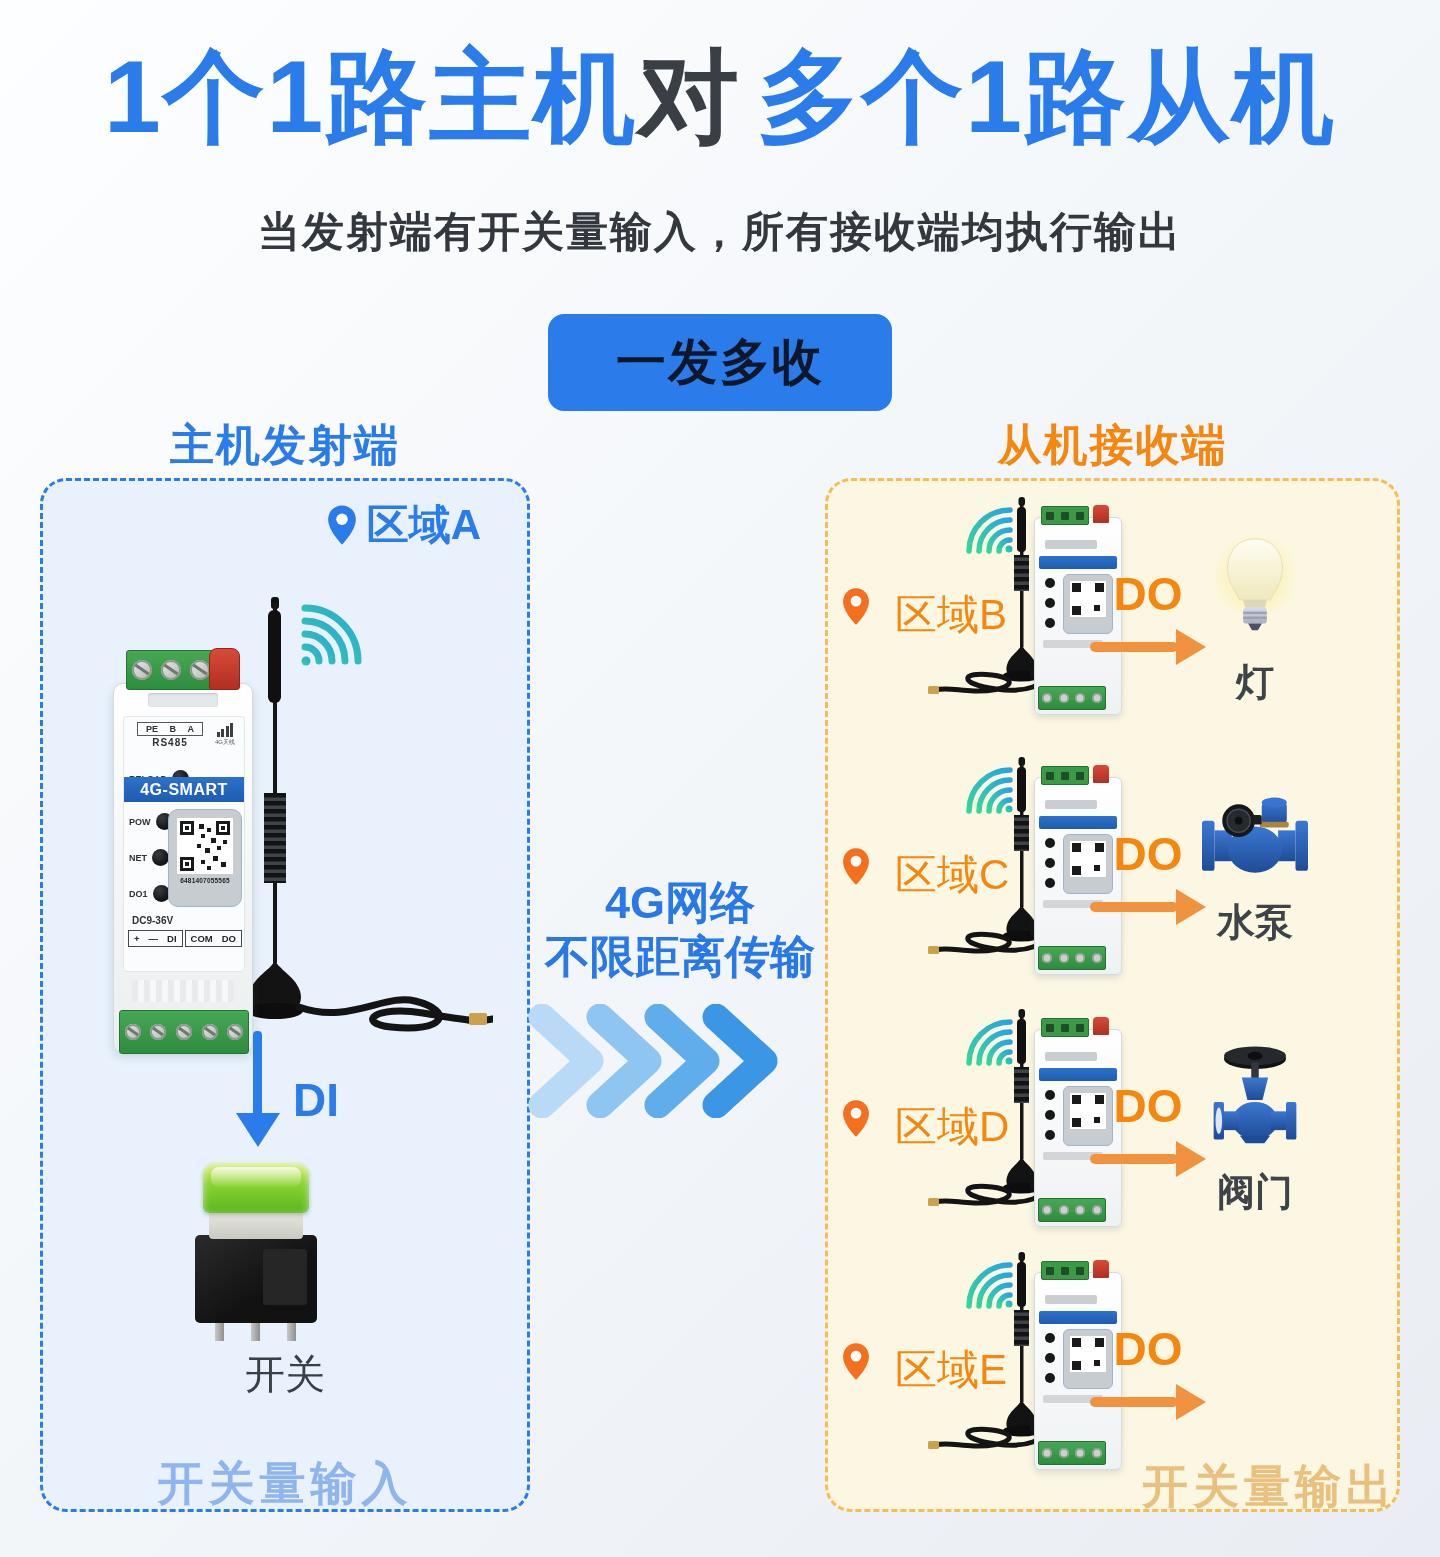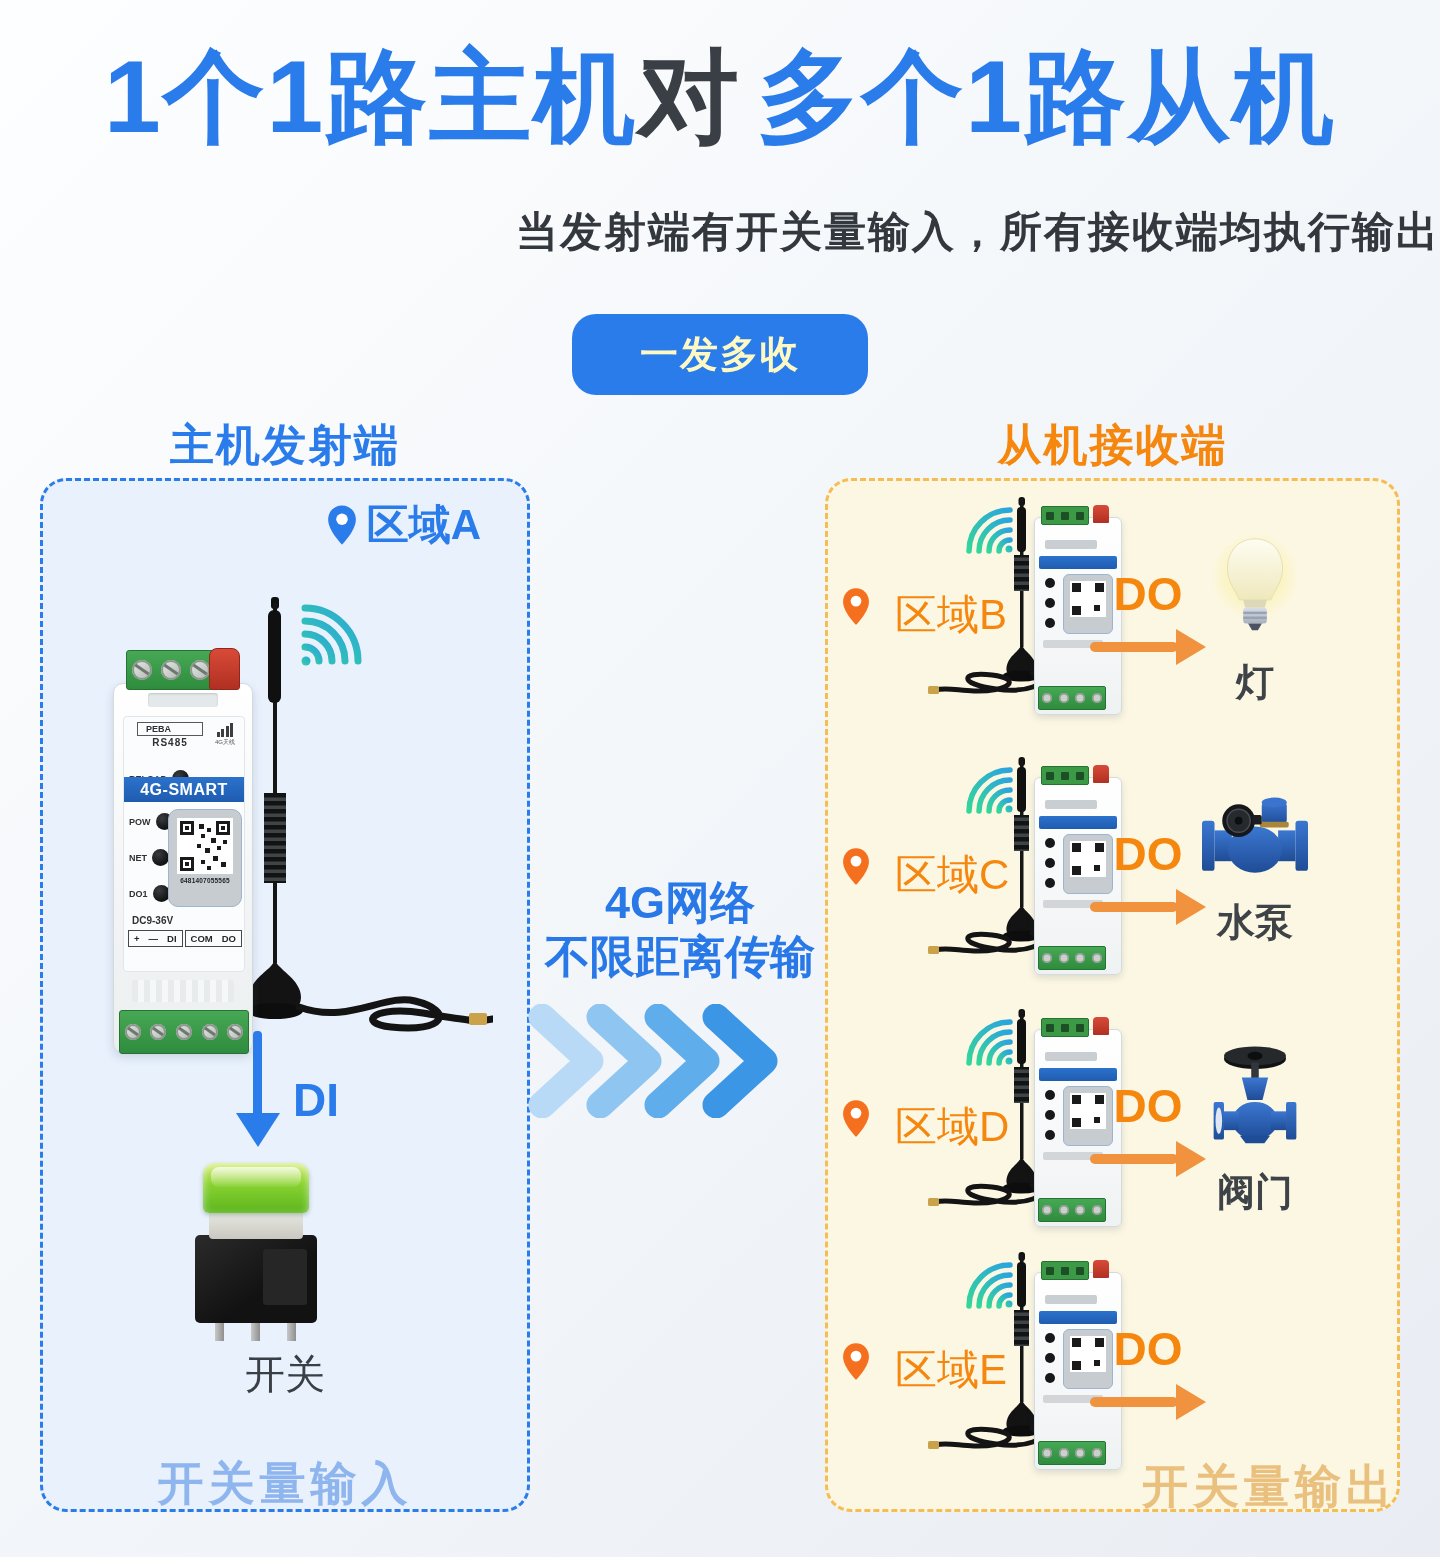--- a/index.html
+++ b/index.html
@@ -4,25 +4,25 @@
 <style>
   html,body{margin:0;padding:0;}
   .page{position:relative;width:1440px;height:1557px;overflow:hidden;
     font-family:"Liberation Sans",sans-serif;
     background:linear-gradient(135deg,#FDFEFF 0%,#F4F7FA 45%,#E9EDF3 100%);}
   
   .title{position:absolute;top:30px;left:0;width:100%;text-align:center;
     font-size:102px;font-weight:900;letter-spacing:2px;white-space:nowrap;}
   .title .blue{color:#2B7CEB}
   .title .dark{color:#3A3F46;margin-right:16px;}
-  .subtitle{position:absolute;top:204px;left:0;width:100%;text-align:right;
+  .subtitle{position:absolute;top:204px;left:0;width:100%;text-align:center;
     font-size:42px;font-weight:700;color:#33383E;letter-spacing:2px;}
   .badge{position:absolute;top:314px;left:50%;transform:translateX(-50%);
-    background:#2B7CEB;color:#fef9c3;font-size:38px;font-weight:800;
-    padding:15px 68px;border-radius:24px;letter-spacing:2px;}
+    background:#2B7CEB;color:#0f172a;font-size:50px;font-weight:800;
+    padding:15px 68px;border-radius:16px;letter-spacing:2px;}
   .col-header{position:absolute;top:416px;font-size:44px;font-weight:800;text-align:center;letter-spacing:2px;}
   #tx-header{left:40px;width:490px;color:#2B7CEB;}
   #rx-header{left:825px;width:575px;color:#F5870F;}
   
   .panel{position:absolute;top:478px;border-radius:26px;box-sizing:border-box;}
   #tx-panel{left:40px;width:490px;height:1034px;background:#E8F1FC;border:3px dashed #2B7CEB;}
   #rx-panel{left:825px;width:575px;height:1034px;background:#FCF7E3;border:3px dashed #F6BC56;}
   .area-tag{display:flex;align-items:center;gap:10px;font-weight:800;white-space:nowrap;}
   #tx-area{position:absolute;right:46px;top:16px;color:#2B7CEB;font-size:42px;}
   .pin-blue{color:#2B7CEB}.pin-orange{color:#F4701E}
@@ -42,21 +42,21 @@
     background:#6F7870;transform:rotate(35deg);}
   .screw.sm{width:16px;height:16px;}
   .screw.sm::after{top:6px;}
   .mm-red{position:absolute;left:95px;top:-36px;width:29px;height:40px;
     background:linear-gradient(#D84A38,#B03022);border:1px solid #932619;border-radius:8px 8px 3px 3px;}
   .mm-slot-top{position:absolute;left:34px;top:9px;width:70px;height:14px;background:#E3E8EA;
     border-radius:3px;box-shadow:inset 0 1px 2px rgba(0,0,0,.15);}
   .mm-face{position:absolute;left:9px;top:32px;width:120px;height:254px;
     background:#FBFCFD;border:1px solid #E2E6E9;border-radius:4px;}
   .f-peba{position:absolute;left:13px;top:5px;width:66px;box-sizing:border-box;border:1.5px solid #55595d;
-    display:flex;justify-content:flex-start;padding:1px 8px;font-size:9px;font-weight:700;color:#2e3236;}
+    display:flex;justify-content:space-between;padding:1px 8px;font-size:9px;font-weight:700;color:#2e3236;}
   .f-rs{position:absolute;left:13px;top:20px;width:66px;text-align:center;font-size:10px;
     font-weight:800;color:#2e3236;letter-spacing:1px;}
   .f-sig{position:absolute;right:5px;top:6px;width:28px;text-align:center;}
   .f-sig .bars{display:flex;align-items:flex-end;justify-content:center;gap:1.5px;height:14px;}
   .f-sig .bars i{display:block;width:3px;background:#3a3f44;}
   .f-sig .b1{height:5px}.f-sig .b2{height:8px}.f-sig .b3{height:11px}.f-sig .b4{height:14px}
   .f-sig .ant-lbl{font-size:6px;color:#555;margin-top:1px;}
   .f-reload{position:absolute;left:5px;top:53px;display:flex;align-items:center;gap:5px;
     font-size:9px;font-weight:800;color:#2e3236;}
   .led-dot{display:inline-block;width:17px;height:17px;border-radius:50%;

